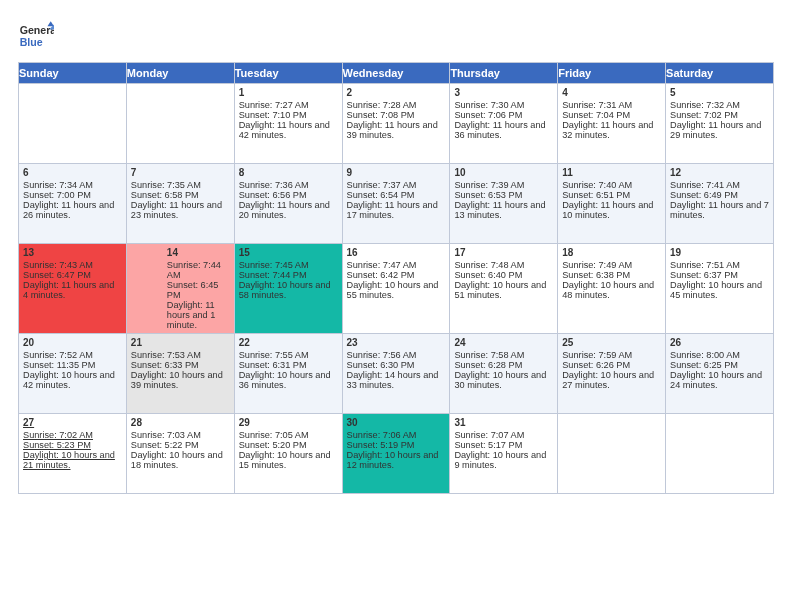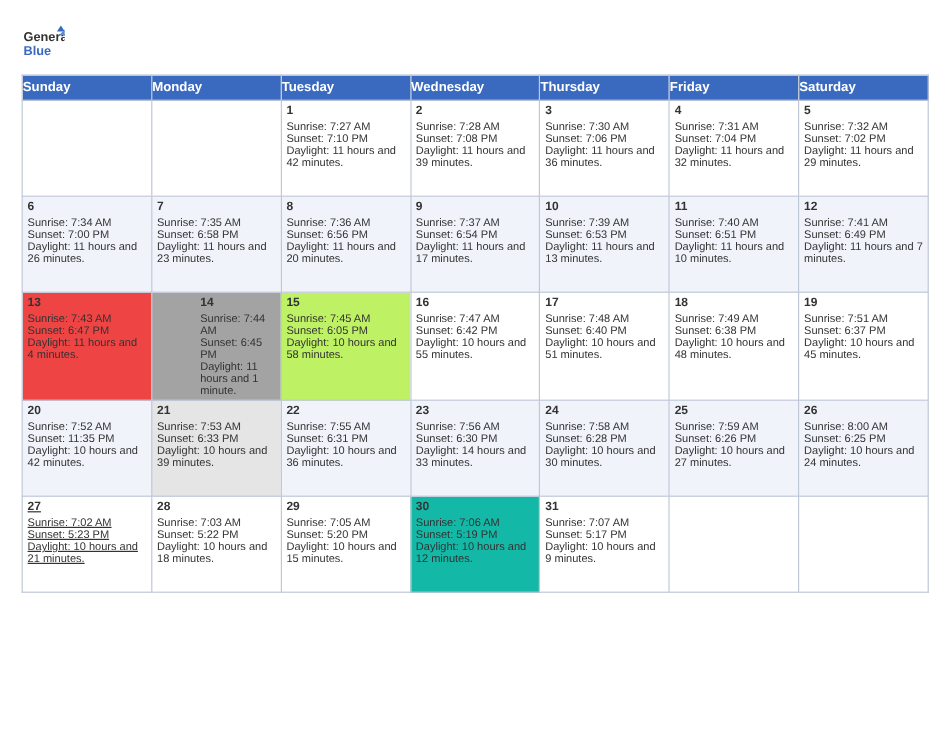--- a/index.html
+++ b/index.html
@@ -193,30 +193,30 @@
             <div>Daylight: 11 hours and 7 minutes.</div>
           </td>
         </tr>
         <tr>
           <td style="background: #ef4444;">
             <span class="day-num">13</span>
             <div>Sunrise: 7:43 AM</div>
             <div>Sunset: 6:47 PM</div>
             <div>Daylight: 11 hours and 4 minutes.</div>
           </td>
-          <td style="background: #a3a3a3; padding-left: 40px;">
+          <td style="background: #fca5a5; padding-left: 40px;">
             <span class="day-num">14</span>
             <div>Sunrise: 7:44 AM</div>
             <div>Sunset: 6:45 PM</div>
             <div>Daylight: 11 hours and 1 minute.</div>
           </td>
-          <td style="background: #bef264;">
+          <td style="background: #14b8a6;">
             <span class="day-num">15</span>
             <div>Sunrise: 7:45 AM</div>
-            <div>Sunset: 6:05 PM</div>
+            <div>Sunset: 7:44 PM</div>
             <div>Daylight: 10 hours and 58 minutes.</div>
           </td>
           <td style="background: rgb(255, 255, 255);">
             <span class="day-num">16</span>
             <div>Sunrise: 7:47 AM</div>
             <div>Sunset: 6:42 PM</div>
             <div>Daylight: 10 hours and 55 minutes.</div>
           </td>
           <td style="background: rgb(255, 255, 255);">
             <span class="day-num">17</span>

